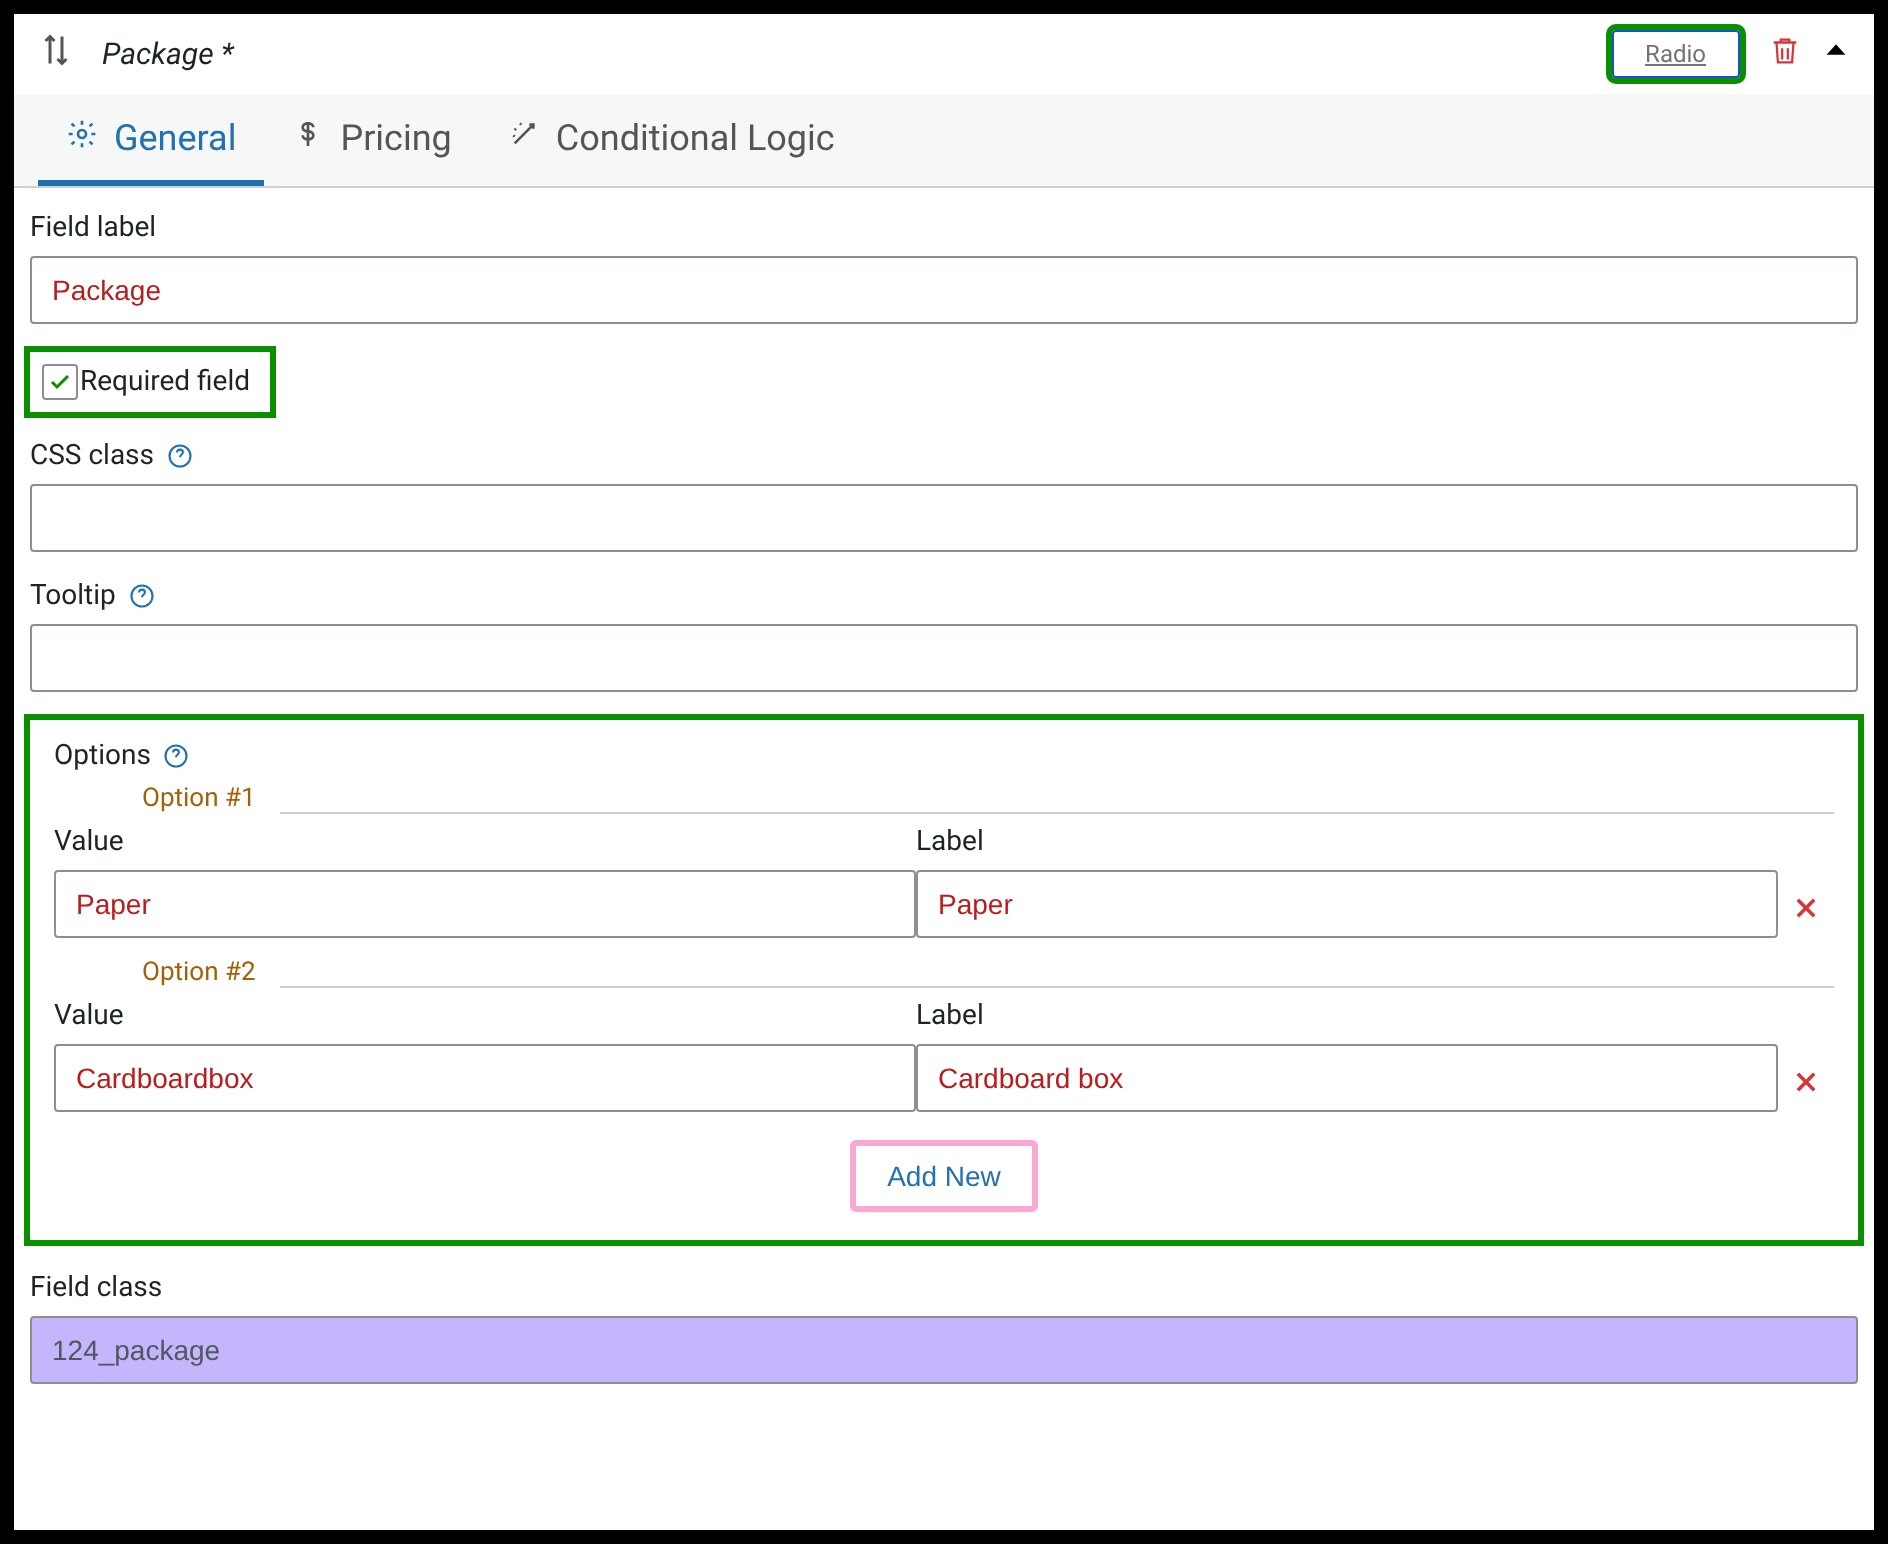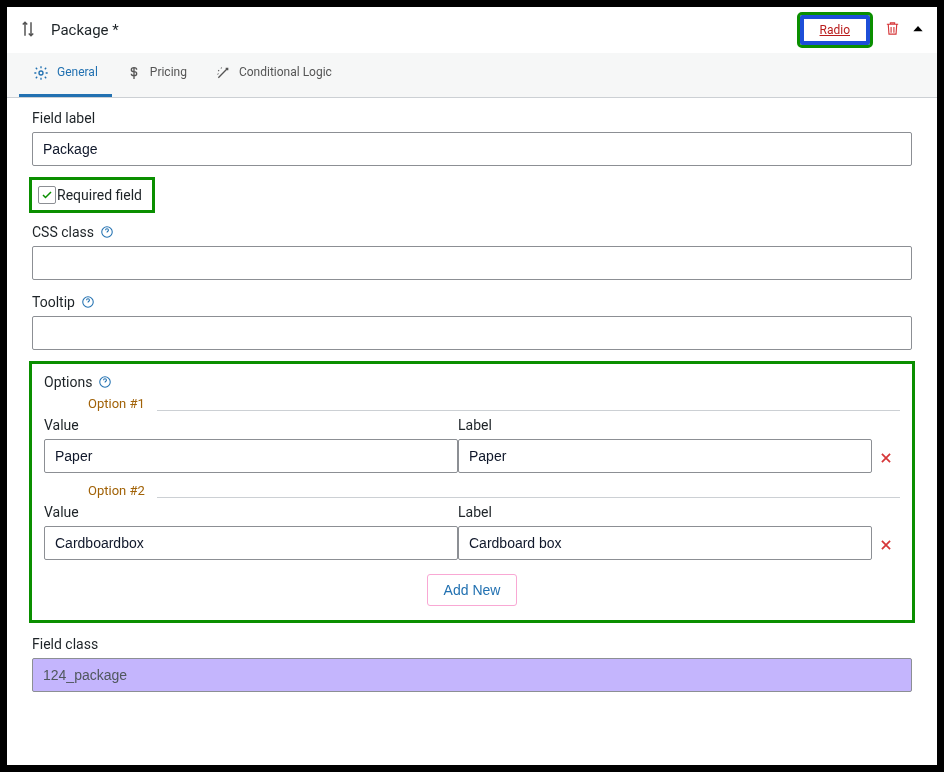--- a/index.html
+++ b/index.html
@@ -2,58 +2,58 @@
 <html><head>
 <meta charset="utf-8">
 <style>
   * { box-sizing: border-box; margin: 0; padding: 0; }
   body { font-family: -apple-system, "Segoe UI", Roboto, Arial, sans-serif; font-size: 14px; color: #1d2327; background: #000; }
   .frame { width: 944px; height: 772px; background: #000; padding: 7px; }
   .panel { background: #fff; width: 100%; height: 100%; overflow: hidden; }
 
   .header { display: flex; align-items: center; padding: 8px 12px; background:#fff; }
   .drag-icon svg { width: 18px; height: 18px; stroke:#555;}
-  .field-title { margin-left: 14px; font-size:15px; color:#1d2327;}
+  .field-title { margin-left: 14px; font-size:15px; color:#1d2327;font-style:italic;}
   .header-spacer { flex:1;}
-  .radio-badge { border: 4px solid #1d4ed8; color:#b91c1c; font-size:12px; padding:4px 16px; border-radius:2px;text-decoration:underline;}
+  .radio-badge { border: 1px solid #1d4ed8; color:#737373; font-size:12px; padding:4px 16px; border-radius:2px;text-decoration:underline;}
   .hl-green { outline:3px solid #0a8f00; }
   .trash-icon { margin: 0 10px 0 14px; cursor:pointer; }
   .trash-icon svg { width:17px; height:17px; stroke:#d63638; fill:none; stroke-width:1.6;}
   .collapse-icon { cursor:pointer; }
   .collapse-icon svg{ width:14px;height:14px; fill:#000;}
 
   .tabs { display:flex; border-bottom:1px solid #ccd0d4; background:#f6f7f7; padding: 0 12px;}
-  .tab { display:flex; gap:8px; padding:12px 14px 10px; color:#555; cursor:pointer; font-size:12px; border-bottom:3px solid transparent;}
+  .tab { display:flex; gap:8px; padding:12px 14px 10px; color:#555; cursor:pointer; font-size:18px; border-bottom:3px solid transparent;}
   .tab.active { color:#2271b1; border-bottom-color:#2271b1;}
   .tab-icon svg { width:16px; height:16px; }
 
-  .body { padding: 12px 25px 20px; }
+  .body { padding: 12px 8px 20px; }
   .field-row { margin-bottom: 14px; }
   .label-line { display:flex; align-items:center; gap:6px; margin-bottom:6px; color:#1d2327; font-size:14px;}
   .help-icon { display:inline-flex; }
   .help-icon svg { width:14px; height:14px; stroke:#2271b1; fill:none; stroke-width:1.8;}
-  .text-input { width:100%; border:1px solid #8c8f94; border-radius:2px; padding:8px 10px; font-size:14px; background:#fff; color:#0f172a; }
+  .text-input { width:100%; border:1px solid #8c8f94; border-radius:2px; padding:8px 10px; font-size:14px; background:#fff; color:#b91c1c; }
   .text-input.readonly { background:#c4b5fd; color:#50575e; }
 
   .required-wrap { display:inline-flex; align-items:center; gap:1px; padding:6px 10px 6px 6px; outline:3px solid #0a8f00; margin-bottom:14px;}
   .checkbox { width:18px; height:18px; border:1px solid #8c8f94; border-radius:2px; display:flex; align-items:center; justify-content:center; background:#fff;}
   .checkbox svg { width:12px; height:12px; stroke:#0a8f00; stroke-width:3; fill:none;}
   .required-label { font-size:14px; color:#1d2327;}
 
   .options-block { outline:3px solid #0a8f00; padding:10px 12px 14px; }
   .option-fieldset { border:none; margin-bottom:10px;}
   .option-legend-line { display:flex; align-items:flex-end; color:#a16207; font-size:13px; margin:6px 0 6px 36px;}
   .option-legend-line .legend-text { padding:0 8px;}
   .option-legend-line::after { content:''; flex:1; height:1px; background:#ccd0d4; margin-left:4px;}
   .option-cols { display:flex; align-items:flex-end;}
   .option-col { flex:1; }
   .option-col .sublabel { font-size:14px; margin-bottom:6px; color:#1d2327;}
   .remove-btn { width:28px; display:flex; align-items:center; justify-content:center; padding-bottom:8px; cursor:pointer;}
   .remove-btn svg { width:14px;height:14px; stroke:#d63638; stroke-width:3; }
-  .add-new { display:block; margin:14px auto 0; border:1px solid #f9a8d4; color:#2271b1; background:#fff; padding:7px 16px; font-size:14px; border-radius:3px; cursor:pointer;}
+  .add-new { display:block; margin:14px auto 0; border:3px solid #f9a8d4; color:#2271b1; background:#fff; padding:7px 16px; font-size:14px; border-radius:3px; cursor:pointer;}
 </style>
 </head>
 <body>
 
 <div class="frame">
 <div class="panel">
 
   <div class="header">
     <span class="drag-icon">
       <svg viewBox="0 0 24 24" fill="none" stroke-width="2">

